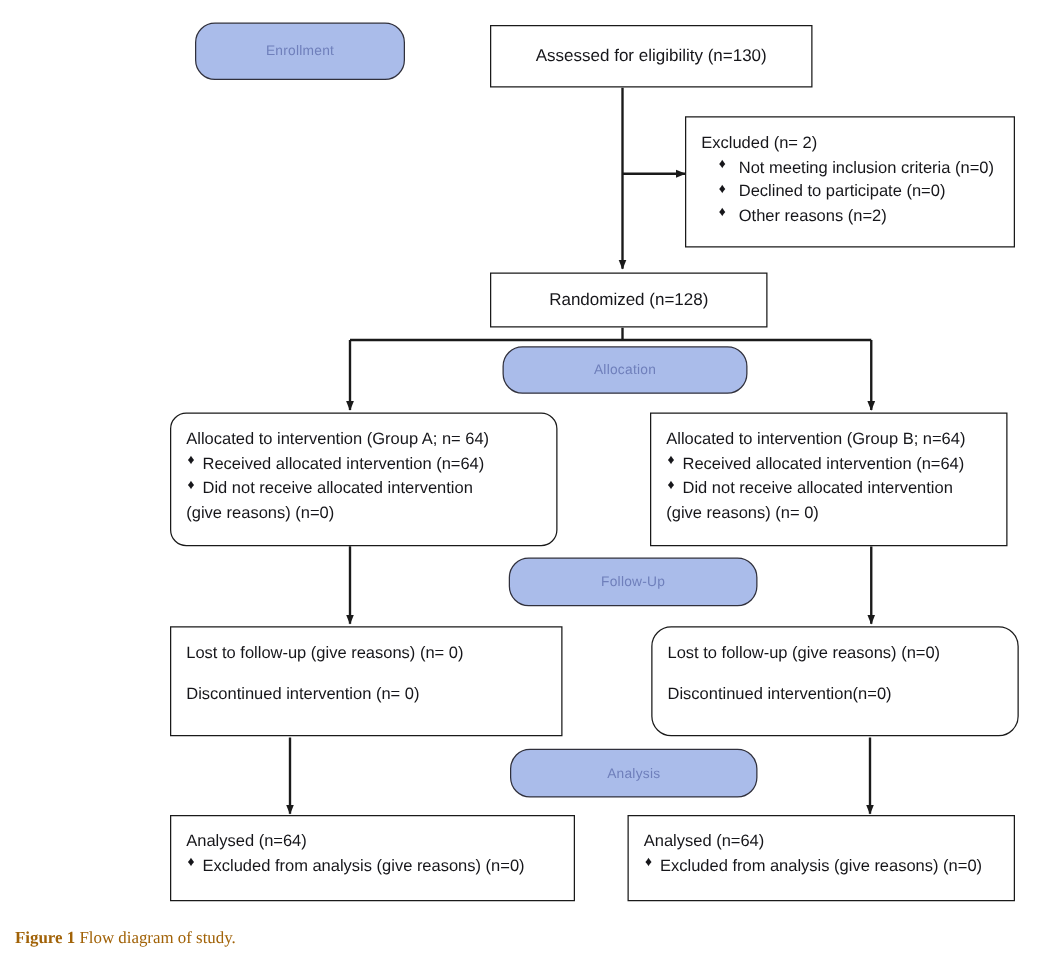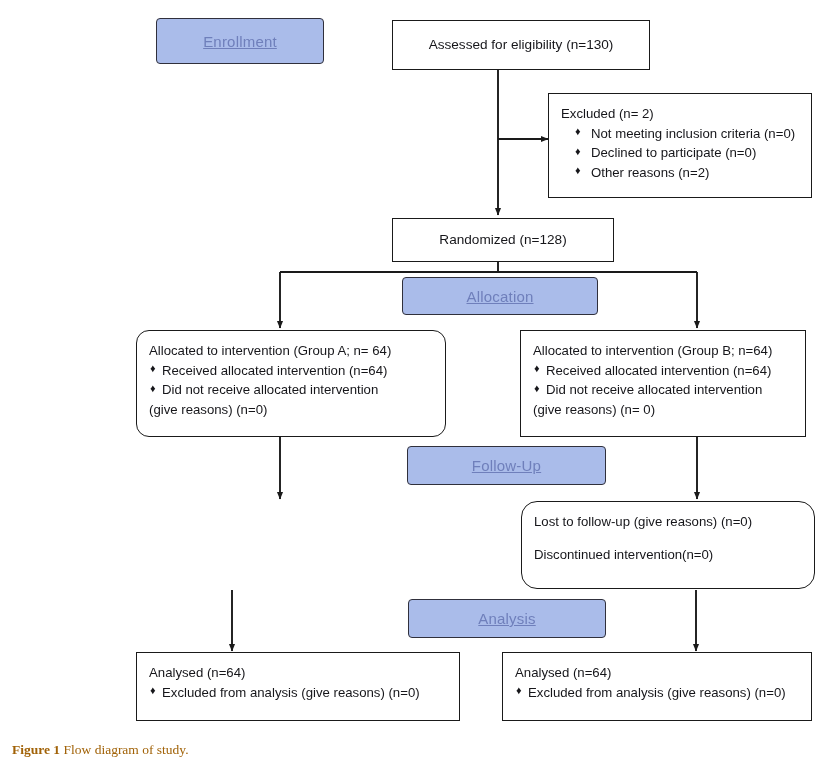--- a/index.html
+++ b/index.html
@@ -84,28 +84,27 @@
     display: block;
     height: 13px;
   }
 
   
   .stage-banner {
     position: absolute;
     box-sizing: border-box;
     background: #aabcea;
     border: 1.4px solid #30303c;
-    border-radius: 4px;
+    border-radius: 16px;
     display: flex;
     align-items: center;
     justify-content: center;
     color: #6f7fbb;
-    font-size: 15px;
+    font-size: 11px;
     letter-spacing: 0.2px;
-    text-decoration: underline;
   }
 
   
   #caption {
     position: absolute;
     left: 12px;
     top: 742px;
     font-family: "Liberation Serif", serif;
     font-size: 13.5px;
     color: #a16207;
@@ -202,20 +201,25 @@
       <span class="bullet-glyph">♦</span>
       <span>Did not receive allocated intervention</span>
     </span>
     <span class="plain-row">(give reasons) (n= 0)</span>
   </div>
 
   <div class="stage-banner" style="left:407px; top:446px; width:199px; height:39px;">
     <span>Follow-Up</span>
   </div>
 
+  <div class="node-box" style="left:136px; top:501px; width:314px; height:88px;">
+    <span class="plain-row">Lost to follow-up (give reasons) (n= 0)</span>
+    <span class="spacer-row"></span>
+    <span class="plain-row">Discontinued intervention (n= 0)</span>
+  </div>
 
   <div class="node-box" style="left:521px; top:501px; width:294px; height:88px;border-radius:16px;">
     <span class="plain-row">Lost to follow-up (give reasons) (n=0)</span>
     <span class="spacer-row"></span>
     <span class="plain-row">Discontinued intervention(n=0)</span>
   </div>
 
   <div class="stage-banner" style="left:408px; top:599px; width:198px; height:39px;">
     <span>Analysis</span>
   </div>

